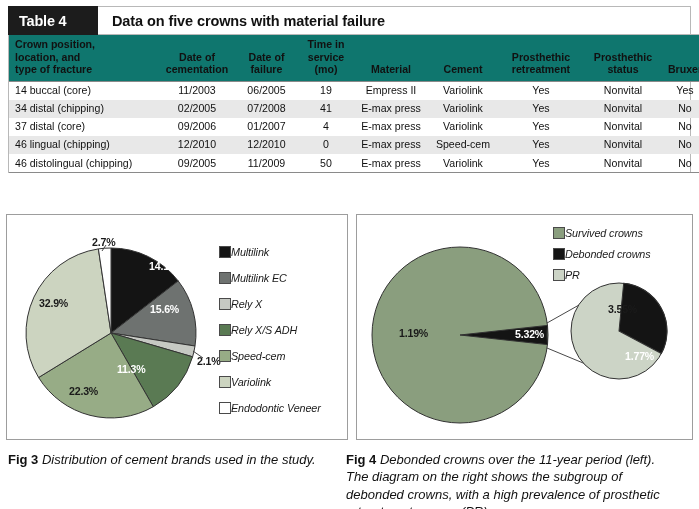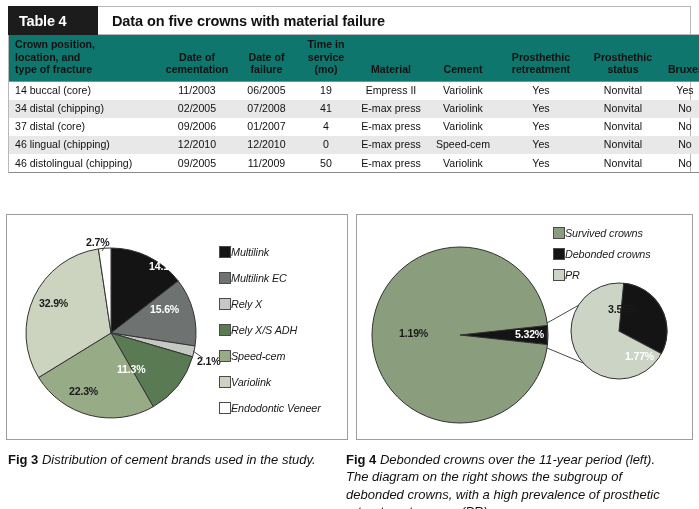--- a/index.html
+++ b/index.html
@@ -295,21 +295,21 @@
       <line x1="95" y1="36" x2="99" y2="30" stroke="#333" stroke-width="0.9"></line>
       <line x1="186" y1="136" x2="196" y2="143" stroke="#333" stroke-width="0.9"></line>
     </svg>
 
     <div class="slice-label lbl-light" style="left:126px; top:45px;margin-left:16px;">14.1%</div>
     <div class="slice-label lbl-light" style="left:143px; top:88px;">15.6%</div>
     <div class="slice-label lbl-dark" style="left:190px; top:140px;">2.1%</div>
     <div class="slice-label lbl-light" style="left:110px; top:148px;">11.3%</div>
     <div class="slice-label lbl-dark" style="left:62px; top:170px;">22.3%</div>
     <div class="slice-label lbl-dark" style="left:32px; top:82px;">32.9%</div>
-    <div class="slice-label lbl-dark" style="left:79px; top:21px;">2.7%</div>
+    <div class="slice-label lbl-dark" style="left:85px; top:21px;">2.7%</div>
   </div>
 </div>
 
 <div class="legend" id="legend-fig3">
     <div class="legend-row">
       <span class="swatch" style="background: rgb(20, 20, 20);"></span>
       <span class="legend-label">Multilink</span>
     </div>
     <div class="legend-row">
       <span class="swatch" style="background: rgb(110, 114, 112);"></span>

